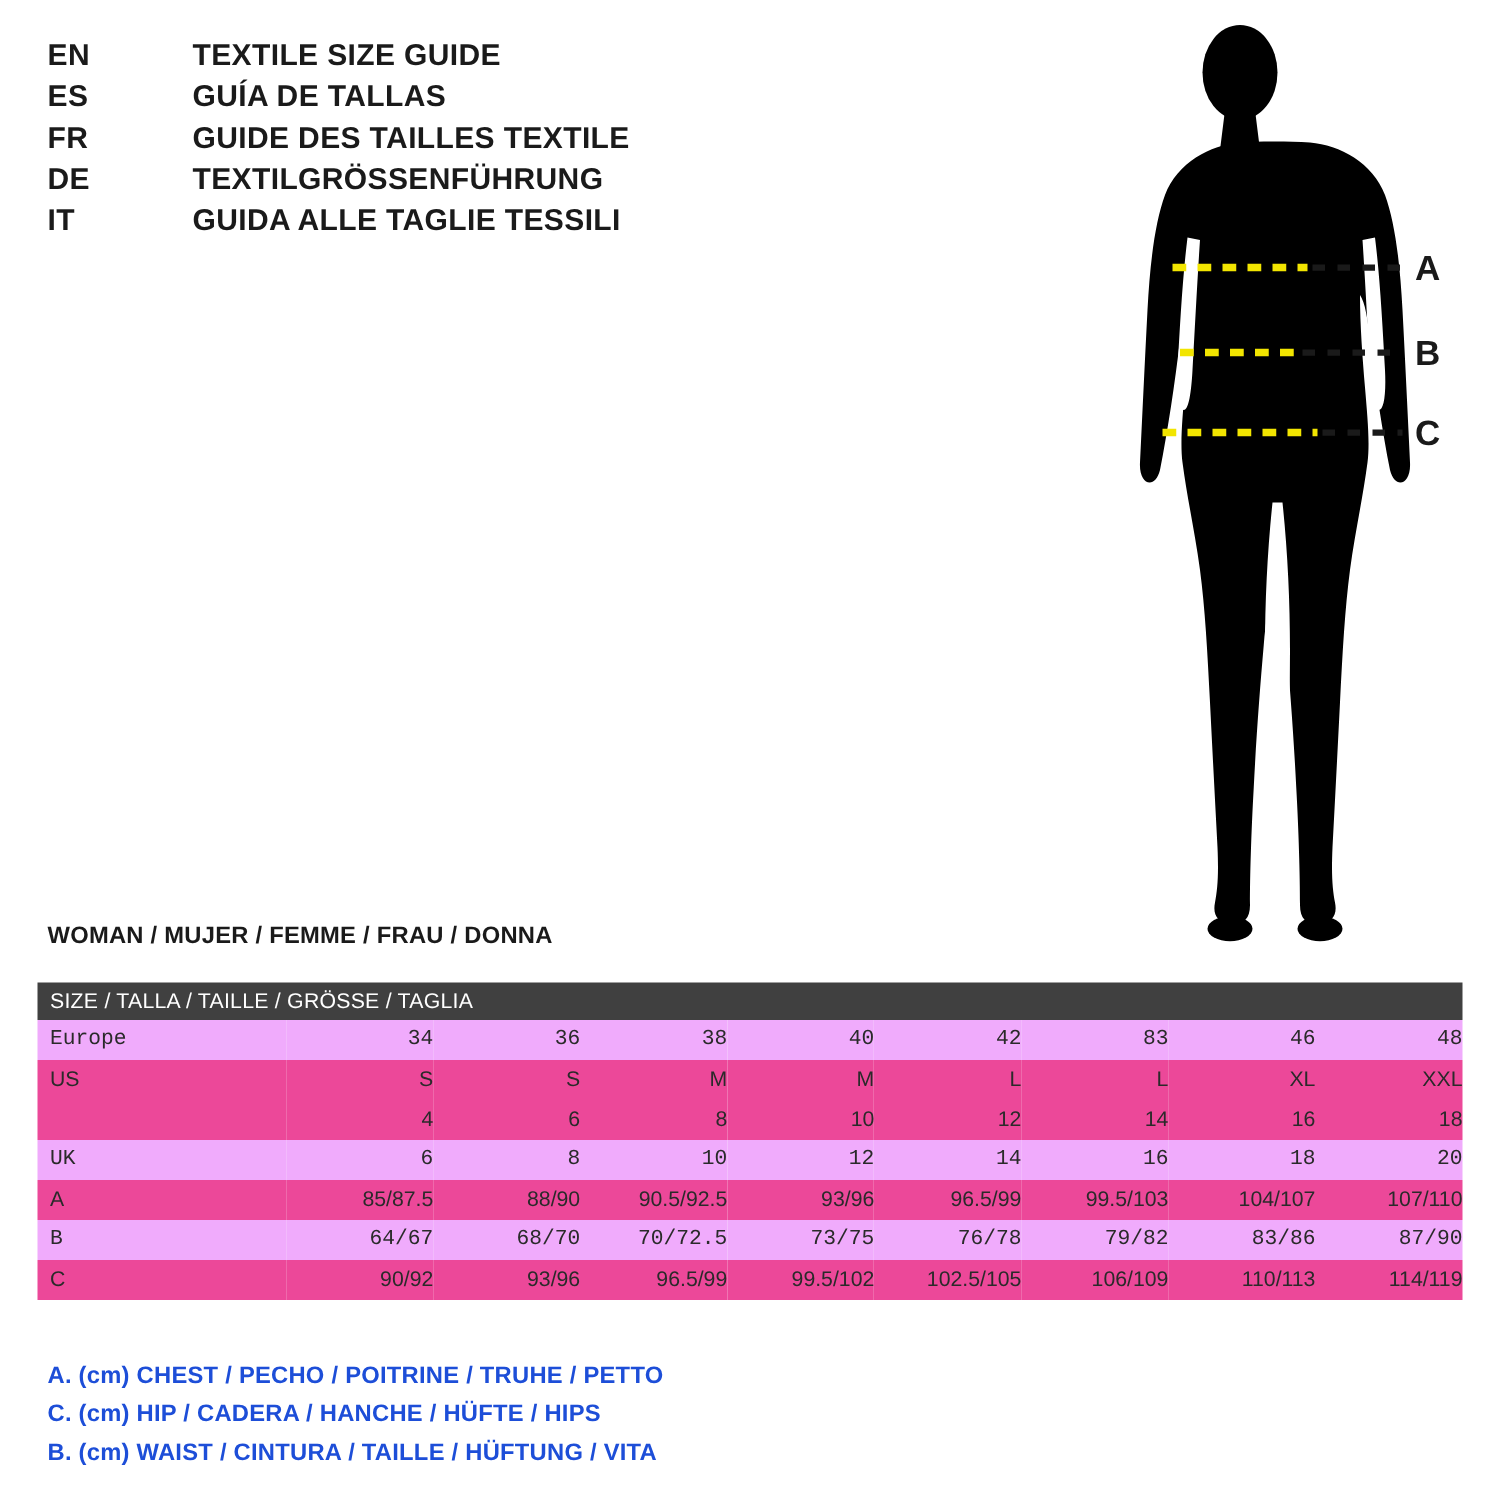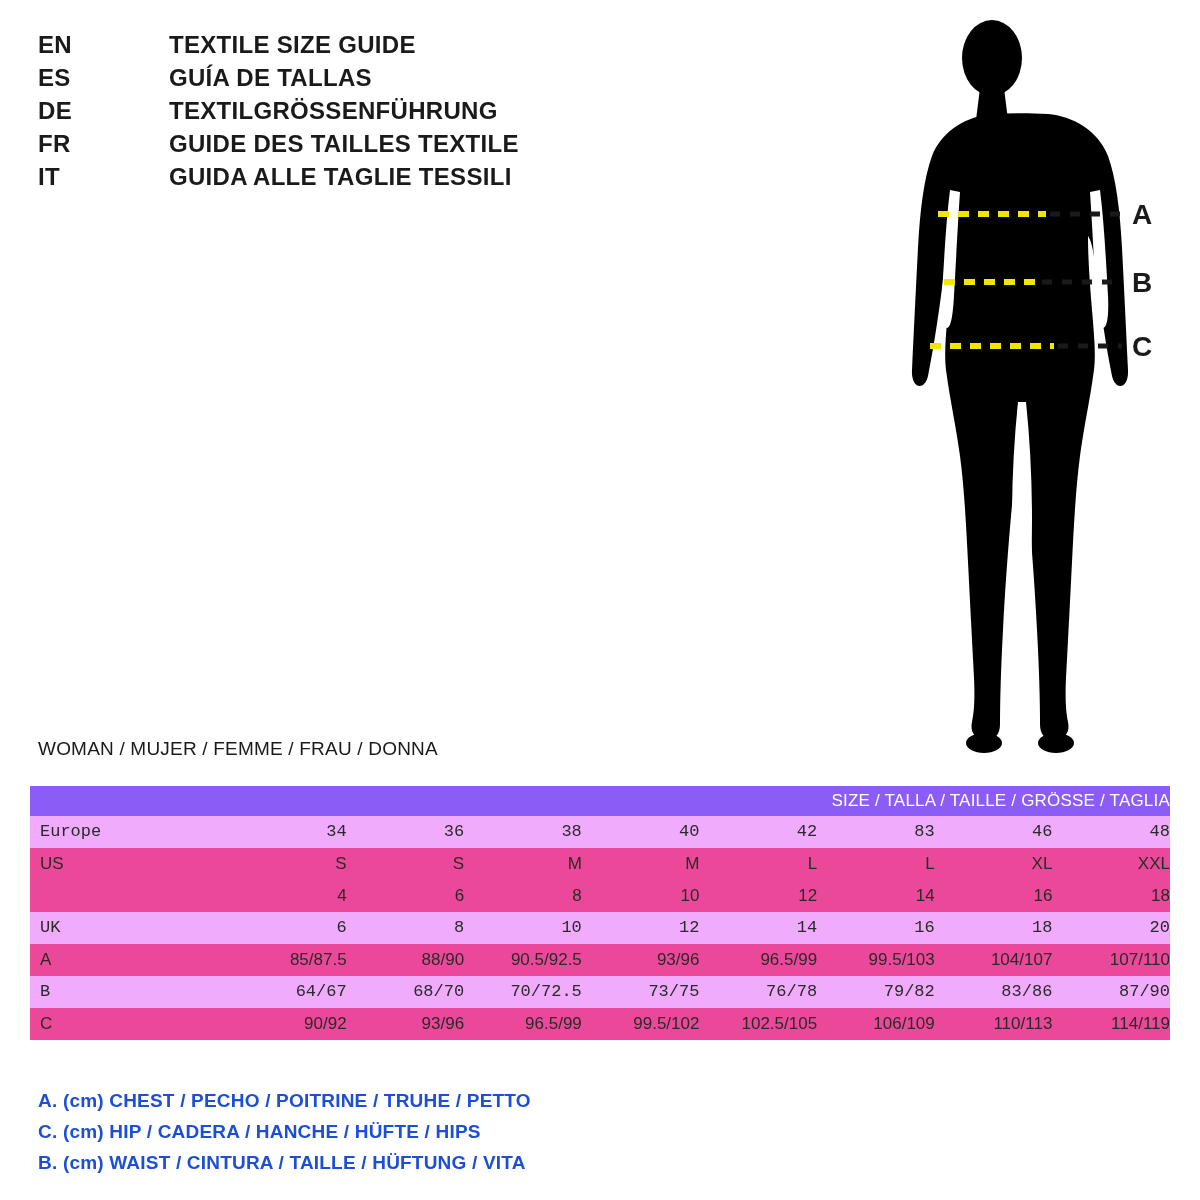--- a/index.html
+++ b/index.html
@@ -35,42 +35,41 @@
     font-weight: 700;
     letter-spacing: 0.3px;
     color: #1a1a1a;
   }
   .lang-title {
     font-size: 24px;
     font-weight: 700;
     letter-spacing: 0.3px;
     color: #1a1a1a;
     white-space: nowrap;
-    margin-left: 15px;
   }
 
   
   #figure-area {
     position: absolute;
     left: 860px;
     top: 10px;
     width: 330px;
     height: 760px;
   }
   #figure-area svg {
     display: block;
   }
 
   
   #section-label {
     position: absolute;
     left: 38px;
     top: 738px;
     font-size: 19px;
-    font-weight: 400;
+    font-weight: 700;
     letter-spacing: 0.2px;
     color: #1a1a1a;
     white-space: nowrap;
   }
 
   
   #size-table {
     position: absolute;
     left: 30px;
     top: 786px;
@@ -79,23 +78,23 @@
     font-size: 17px;
     color: #2a2a2a;
   }
   #size-table th, #size-table td {
     padding: 0;
     height: 32px;
     line-height: 32px;
     font-weight: 400;
   }
   #size-table thead th {
-    background: #8b5cf6;
+    background: #404040;
     color: #ffffff;
-    text-align: right;
+    text-align: left;
     font-size: 17px;
     font-weight: 400;
     padding-left: 10px;
     letter-spacing: 0.2px;
     height: 20px;
     line-height: 30px;
   }
   #size-table tbody tr.alt {
     background: #f0abfc;
     font-family: Liberation Mono, monospace;
@@ -137,26 +136,26 @@
 <div id="lang-titles">
   <div class="lang-row">
     <span class="lang-code">EN</span>
     <span class="lang-title">TEXTILE SIZE GUIDE</span>
   </div>
   <div class="lang-row">
     <span class="lang-code">ES</span>
     <span class="lang-title">GUÍA DE TALLAS</span>
   </div>
   <div class="lang-row">
+    <span class="lang-code">FR</span>
+    <span class="lang-title">GUIDE DES TAILLES TEXTILE</span>
+  </div>
+  <div class="lang-row">
     <span class="lang-code">DE</span>
     <span class="lang-title">TEXTILGRÖSSENFÜHRUNG</span>
-  </div>
-  <div class="lang-row">
-    <span class="lang-code">FR</span>
-    <span class="lang-title">GUIDE DES TAILLES TEXTILE</span>
   </div>
   <div class="lang-row">
     <span class="lang-code">IT</span>
     <span class="lang-title">GUIDA ALLE TAGLIE TESSILI</span>
   </div>
 </div>
 
 <div id="figure-area">
   <svg width="330" height="760" viewBox="0 0 330 760" xmlns="http://www.w3.org/2000/svg">
     <g>

